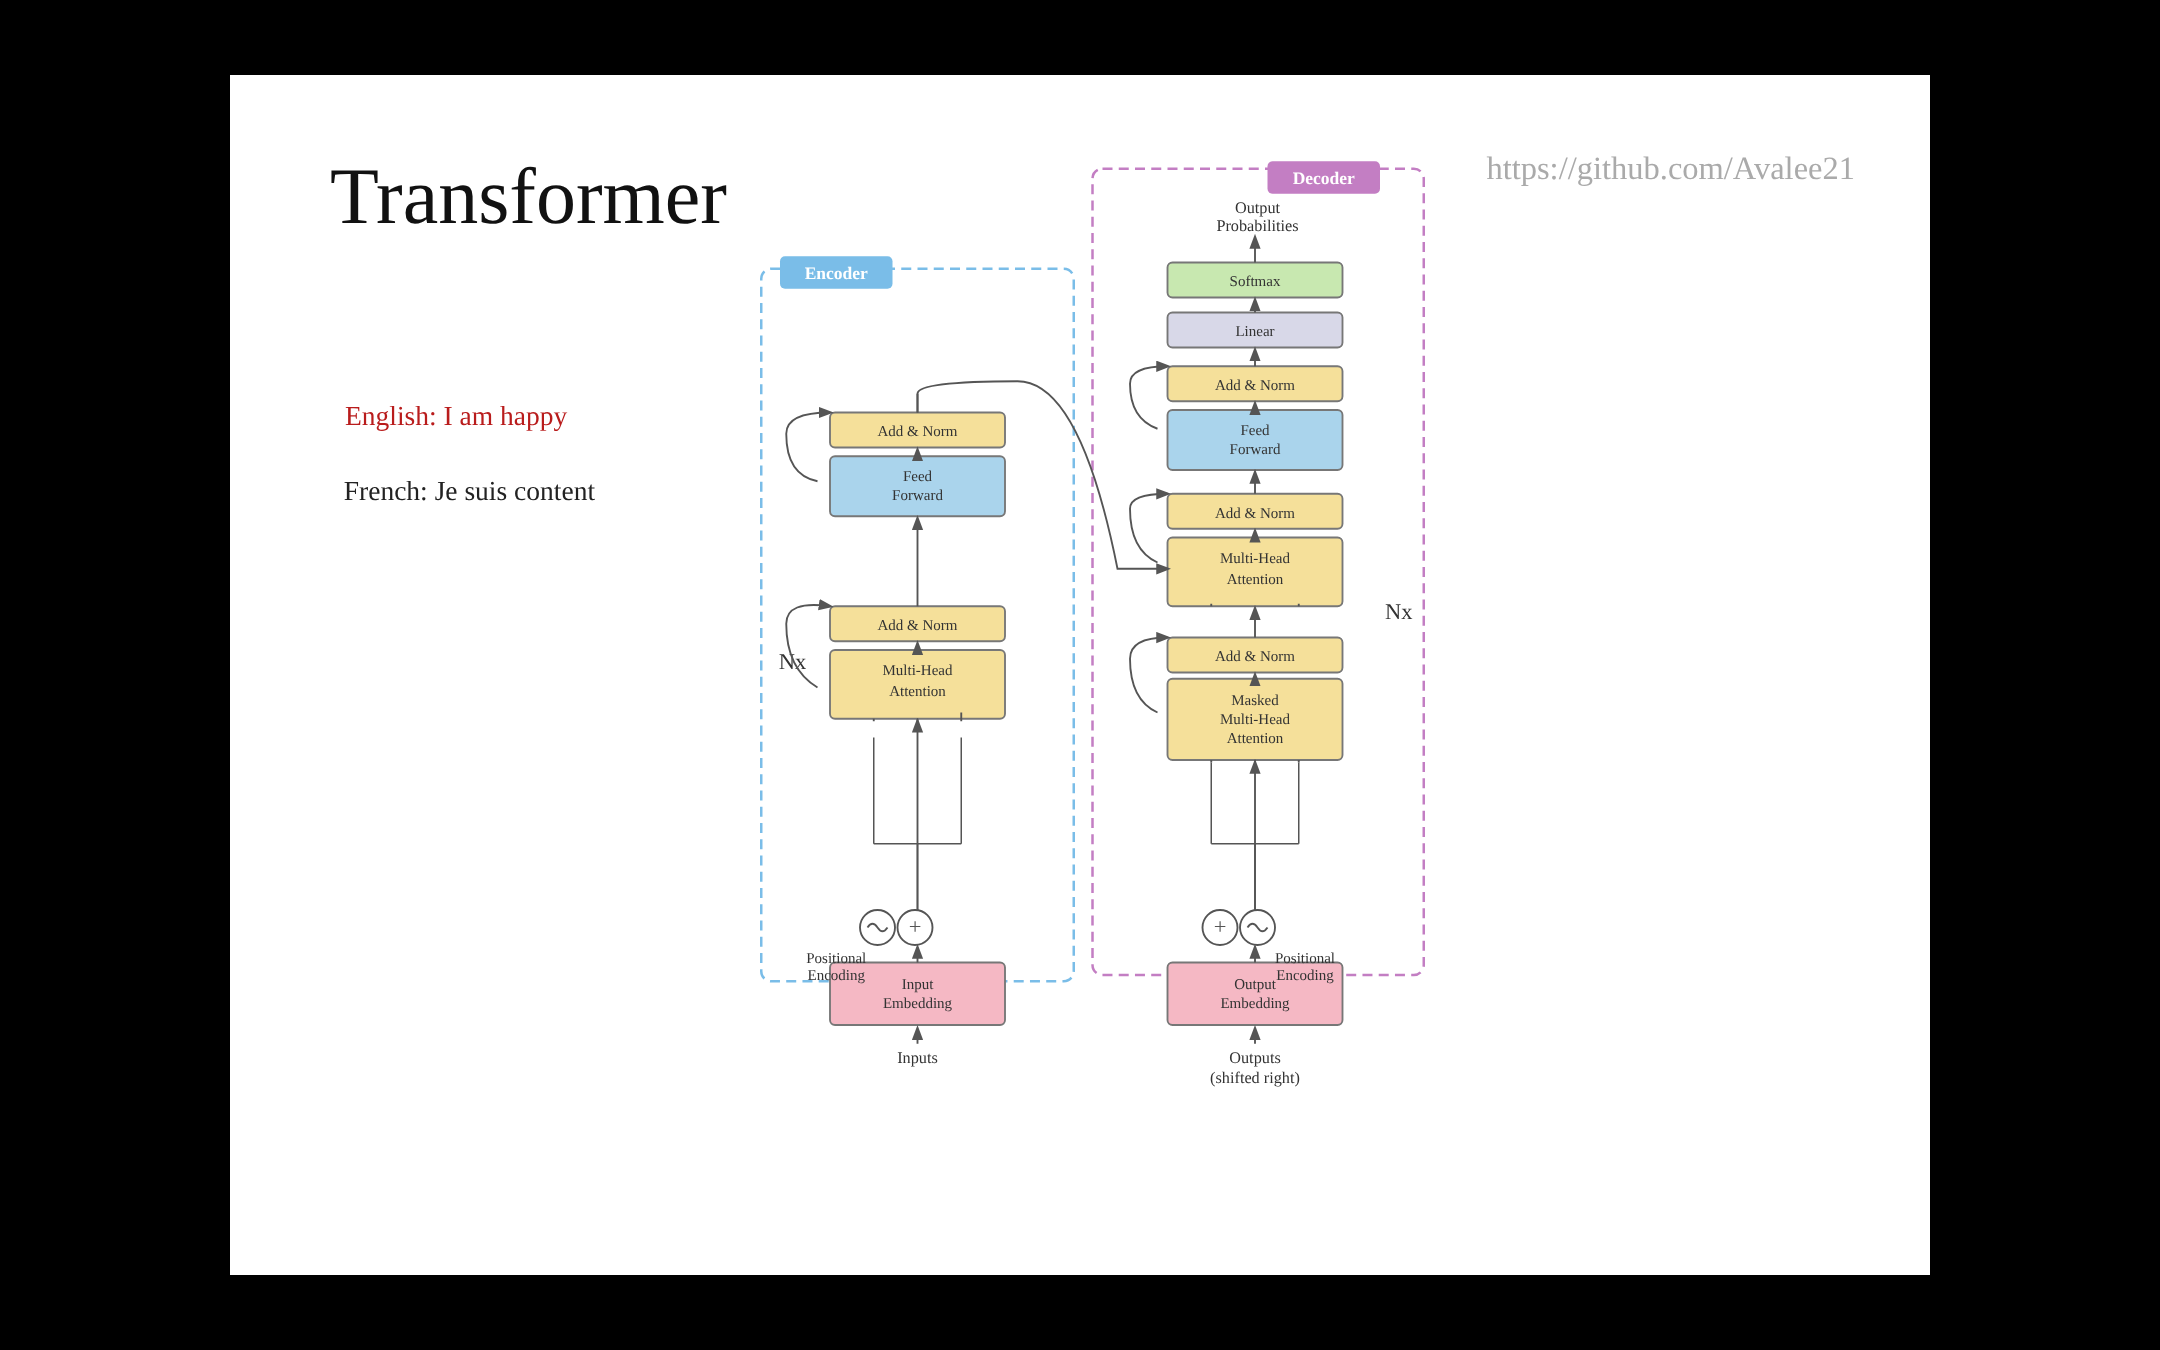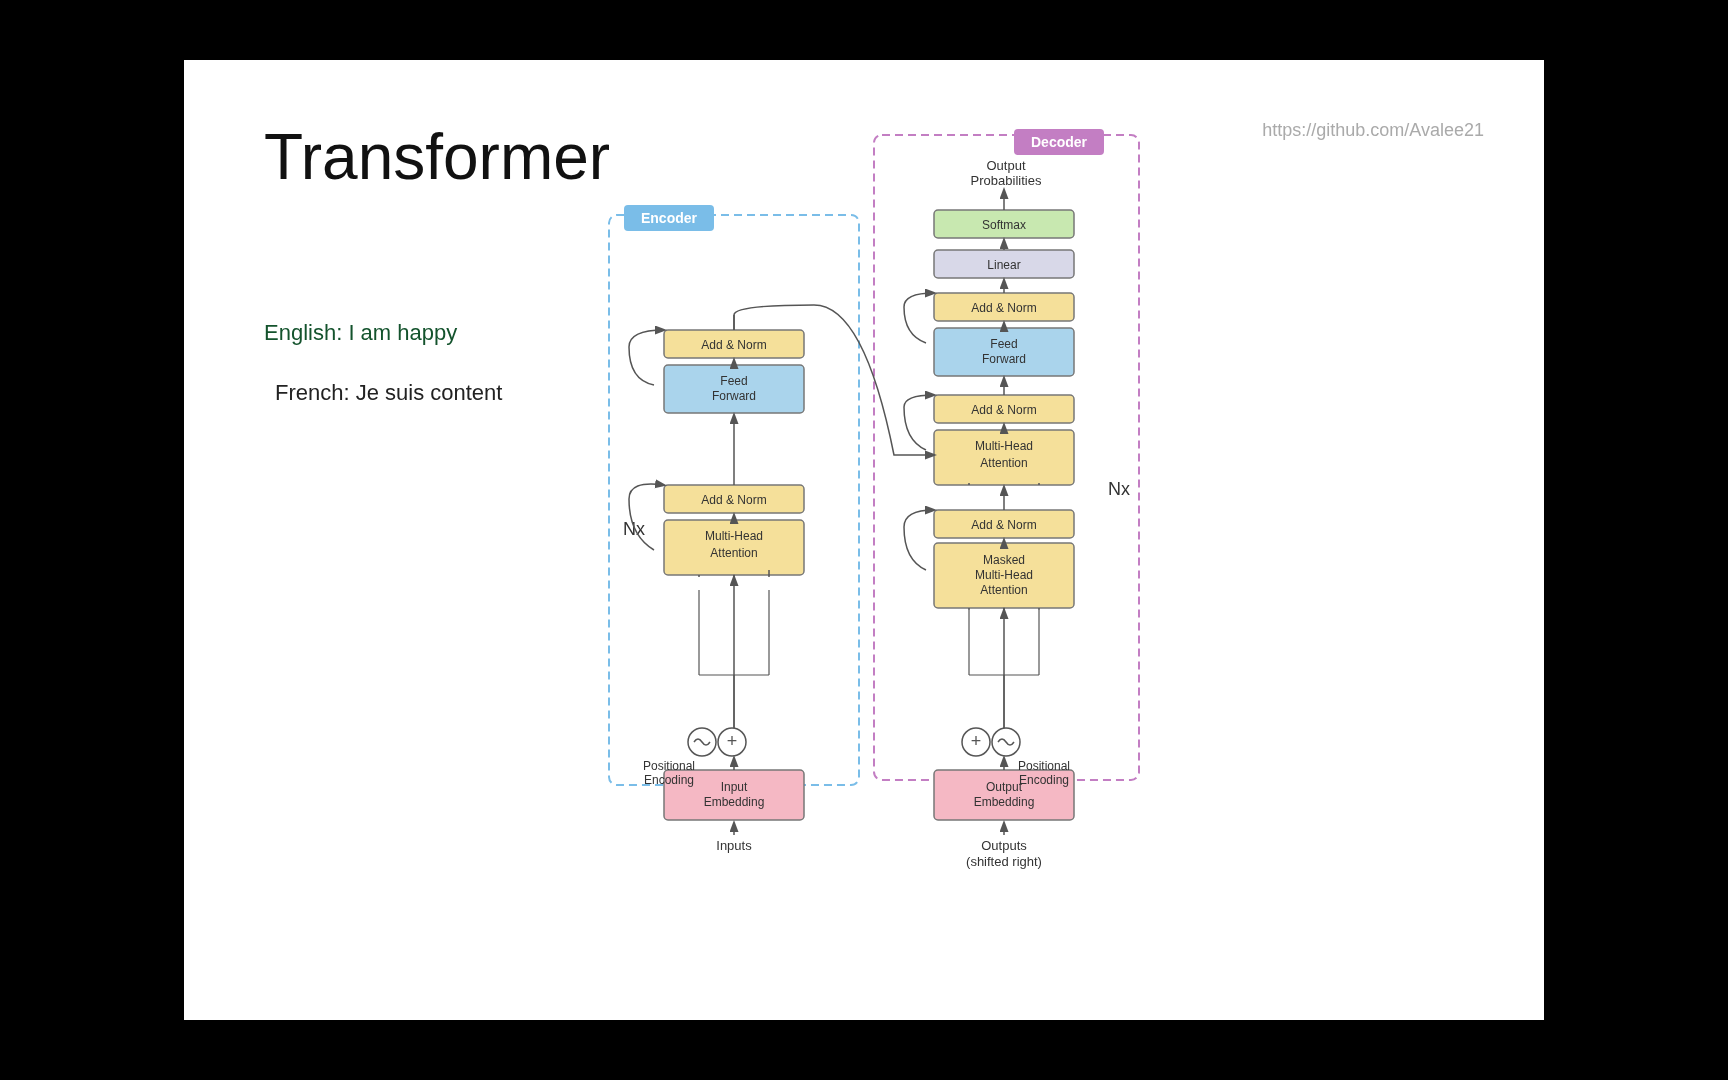--- a/index.html
+++ b/index.html
@@ -11,42 +11,43 @@
       width: 1728px;
       height: 1080px;
       font-family: Arial, sans-serif;
     }
     .slide {
       background: #fff;
       width: 1360px;
       height: 960px;
       position: relative;
       overflow: hidden;
+      font-family: Liberation Serif, serif;
     }
     .title {
       position: absolute;
       top: 60px;
       left: 80px;
       font-size: 64px;
       font-weight: 400;
       color: #111;
     }
     .github-link {
       position: absolute;
       top: 60px;
       right: 60px;
-      font-size: 18px;
+      font-size: 26px;
       color: #aaa;
     }
     .english-text {
       position: absolute;
       top: 260px;
-      left: 80px;
+      left: 92px;
       font-size: 22px;
-      color: #14532d;
+      color: #b91c1c;
     }
     .french-text {
       position: absolute;
       top: 320px;
       left: 91px;
       font-size: 22px;
       color: #222;
     }
   </style>
 </head>

